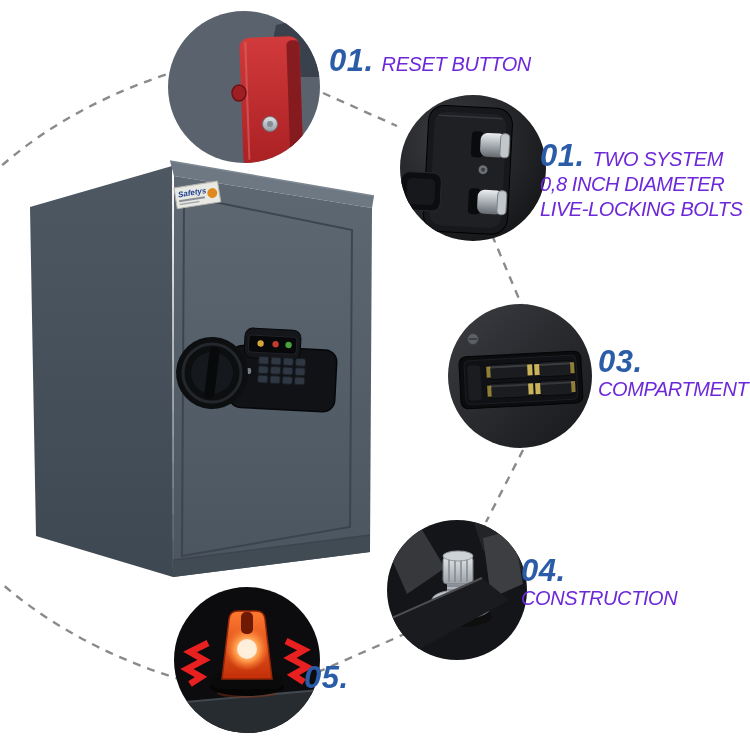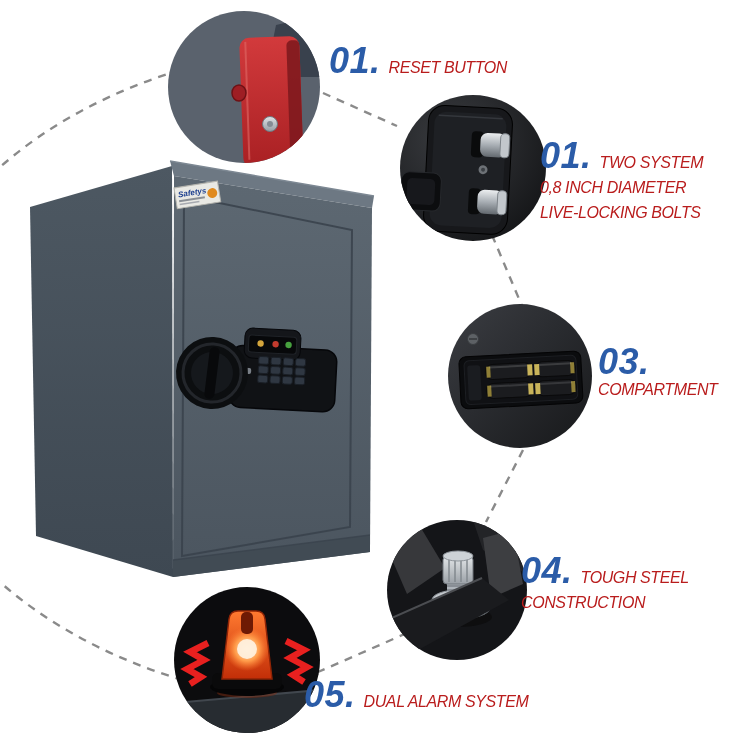--- a/index.html
+++ b/index.html
@@ -3,24 +3,24 @@
 <meta charset="utf-8">
 <style>
   html,body{margin:0;padding:0;background:#ffffff;}
   #stage{position:relative;width:750px;height:750px;background:#ffffff;overflow:hidden;
          font-family:"Liberation Sans",sans-serif;}
   .layer{position:absolute;left:0;top:0;width:750px;height:750px;}
   .callout{position:absolute;border-radius:50%;overflow:hidden;}
   .callout svg{display:block;}
   .feature{position:absolute;font-style:italic;}
   .frow{display:flex;align-items:baseline;}
-  .num{font-style:italic;font-weight:700;font-size:36px;line-height:30px;
+  .num{font-style:italic;font-weight:700;font-size:31px;line-height:30px;
        color:#2b5ca8;margin-right:8px;letter-spacing:0.5px;}
-  .cap{font-style:italic;font-weight:400;font-size:16px;line-height:25px;
-       color:#b91c1c;letter-spacing:-0.4px;white-space:nowrap;}
+  .cap{font-style:italic;font-weight:400;font-size:20px;line-height:25px;
+       color:#6d28d9;letter-spacing:-0.4px;white-space:nowrap;}
 </style>
 </head>
 <body>
 
 <div id="stage">
 
   <svg class="layer" viewBox="0 0 750 750">
     <g fill="none" stroke="#8a8a8a" stroke-width="2.4" stroke-dasharray="8 7">
       <path d="M 180 70 A 470 332 0 0 0 200 685"></path>
       <path d="M 323 93 L 397 126"></path>
@@ -278,25 +278,23 @@
   <div class="feature" style="left:598px;top:347px;">
     <div class="frow">
       <span class="num">03.</span>
     </div>
     <div class="cap">COMPARTMENT</div>
   </div>
 
   <div class="feature" style="left:521px;top:556px;">
     <div class="frow">
       <span class="num">04.</span>
-      <span class="cap">TOUGH STEEL</span>
     </div>
     <div class="cap">CONSTRUCTION</div>
   </div>
 
-  <div class="feature" style="left:304px;top:680px;">
+  <div class="feature" style="left:304px;top:663px;">
     <div class="frow">
       <span class="num">05.</span>
-      <span class="cap">DUAL ALARM SYSTEM</span>
     </div>
   </div>
 
 </div>
 
 </body></html>

